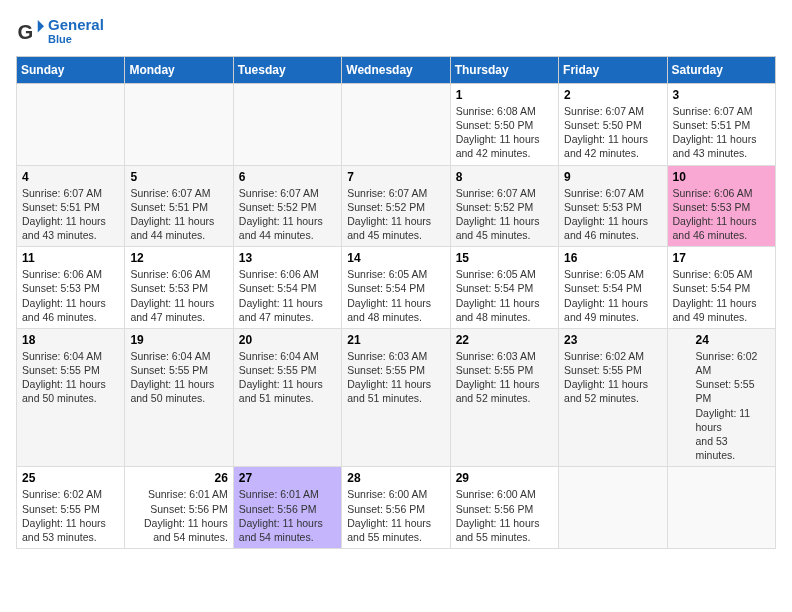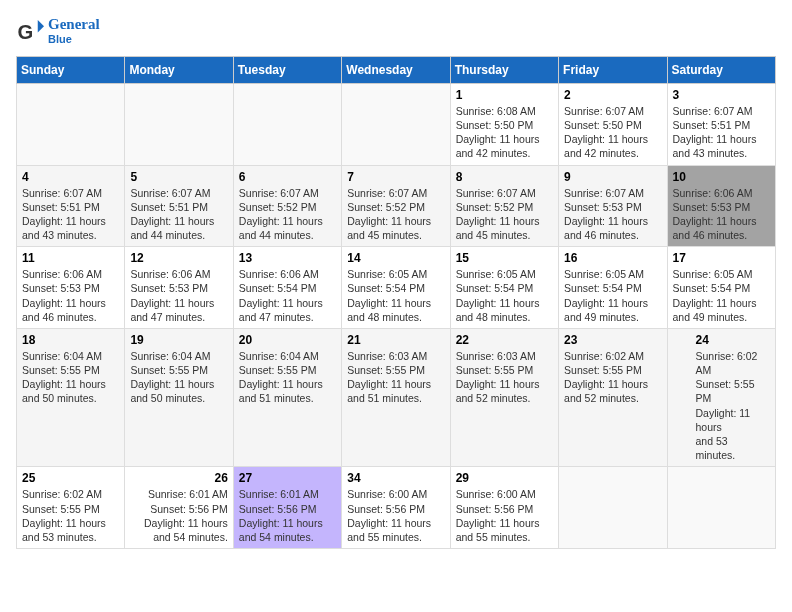--- a/index.html
+++ b/index.html
@@ -83,21 +83,21 @@
 </head>
 <body>
 
 <div class="header-section">
   <div class="logo">
     <svg class="logo-icon" viewBox="0 0 36 36">
       <text x="2" y="28" font-size="26" font-weight="bold" fill="#333">G</text>
       <polygon points="28,4 36,12 28,20" fill="#1a6abf"></polygon>
     </svg>
     <div>
-      <div style="font-weight:bold;font-size:15px;line-height:1.15;font-family:Liberation Serif, serif;"><span style="color:#1a6abf;">General</span></div>
+      <div style="font-weight:bold;font-size:15px;line-height:1.15;"><span style="color:#1a6abf;">General</span></div>
       <div style="font-weight:bold;font-size:11px;line-height:1.15;color:#1a6abf;">Blue</div>
     </div>
   </div>
   <div class="title-section">
     <div class="month-year"></div>
     <div class="location"></div>
   </div>
 </div>
 
 <table class="calendar-table">
@@ -176,21 +176,21 @@
 Daylight: 11 hours
 and 45 minutes.</div>
         </td>
         <td style="background: rgb(245, 245, 245);">
           <span class="day-number">9</span>
           <div class="day-info" style="white-space: pre-line;">Sunrise: 6:07 AM
 Sunset: 5:53 PM
 Daylight: 11 hours
 and 46 minutes.</div>
         </td>
-        <td style="background: #a3a3a3;">
+        <td style="background: #f9a8d4;">
           <span class="day-number">10</span>
           <div class="day-info" style="white-space: pre-line;">Sunrise: 6:06 AM
 Sunset: 5:53 PM
 Daylight: 11 hours
 and 46 minutes.</div>
         </td>
       </tr>
       <tr>
         <td style="background: rgb(255, 255, 255);">
           <span class="day-number">11</span>
@@ -309,21 +309,21 @@
 and 54 minutes.</div>
         </td>
         <td style="background: #c4b5fd;">
           <span class="day-number">27</span>
           <div class="day-info" style="white-space: pre-line;">Sunrise: 6:01 AM
 Sunset: 5:56 PM
 Daylight: 11 hours
 and 54 minutes.</div>
         </td>
         <td style="background: rgb(255, 255, 255);">
-          <span class="day-number">34</span>
+          <span class="day-number">28</span>
           <div class="day-info" style="white-space: pre-line;">Sunrise: 6:00 AM
 Sunset: 5:56 PM
 Daylight: 11 hours
 and 55 minutes.</div>
         </td>
         <td style="background: rgb(255, 255, 255);">
           <span class="day-number">29</span>
           <div class="day-info" style="white-space: pre-line;">Sunrise: 6:00 AM
 Sunset: 5:56 PM
 Daylight: 11 hours

